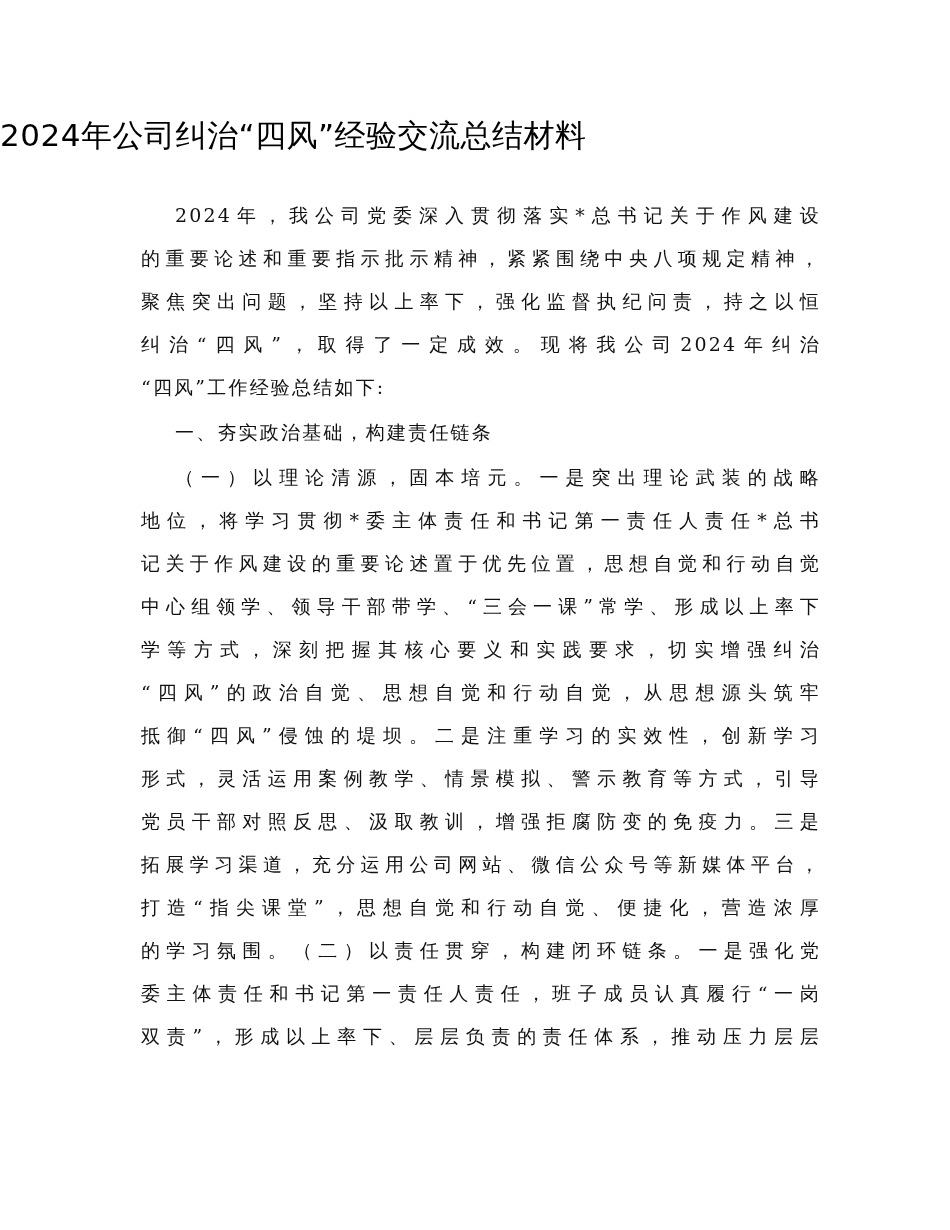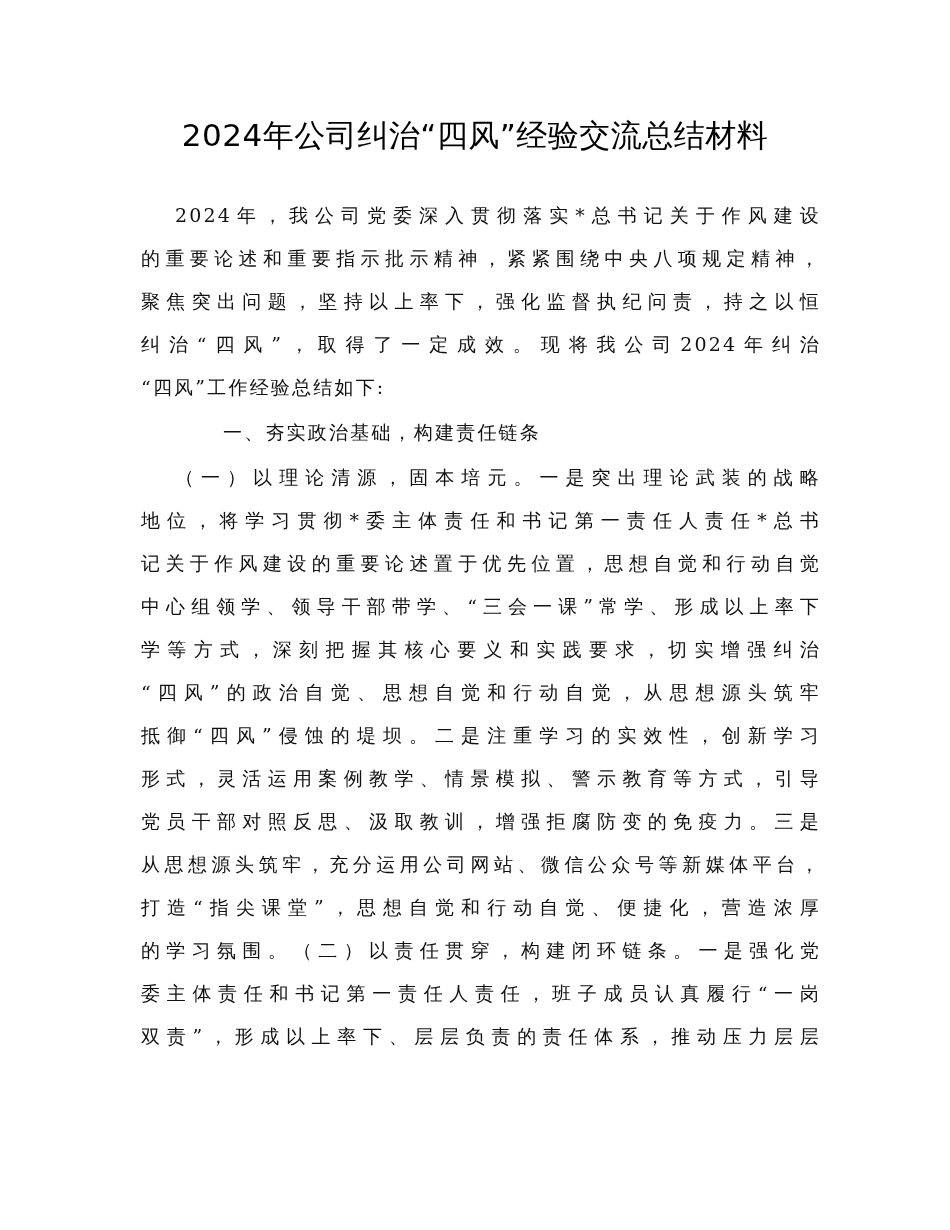--- a/index.html
+++ b/index.html
@@ -20,21 +20,20 @@
       top: 0;
       width: 950px;
       height: 1230px;
       background: #ffffff;
     }
     .title {
       position: absolute;
       left: 0;
       top: 110px;
       width: 950px;
-      text-align: center;
       font-family: "DejaVu Sans", "Liberation Sans", sans-serif;
       font-size: 31px;
       line-height: 50px;
       letter-spacing: 0.5px;
       color: #000;
       white-space: nowrap;
     }
     .body-text {
       position: absolute;
       left: 141px;
@@ -52,21 +51,21 @@
       white-space: nowrap;
       letter-spacing: 2.2px;
     }
     .line.indent { left: 34px; }
     .line.justify {
       width: 680px;
       text-align: justify;
       text-align-last: justify;
     }
     .line.indent.justify { width: 646px; }
-    .line.heading { letter-spacing: 2.2px; margin-left: 48px; }
+    .line.heading { letter-spacing: 2.2px; }
   </style>
 </head>
 <body>
 
 <div class="page">
   <div class="title">2024年公司纠治“四风”经验交流总结材料</div>
 
   <div class="body-text">
 
     <div>
@@ -84,20 +83,20 @@
     <div>
       <div class="line indent justify" style="top:456px">（一）以理论清源，固本培元。一是突出理论武装的战略</div>
       <div class="line justify" style="top:499px">地位，将学习贯彻*委主体责任和书记第一责任人责任*总书</div>
       <div class="line justify" style="top:542px">记关于作风建设的重要论述置于优先位置，思想自觉和行动自觉</div>
       <div class="line justify" style="top:585px">中心组领学、领导干部带学、“三会一课”常学、形成以上率下</div>
       <div class="line justify" style="top:628px">学等方式，深刻把握其核心要义和实践要求，切实增强纠治</div>
       <div class="line justify" style="top:671px">“四风”的政治自觉、思想自觉和行动自觉，从思想源头筑牢</div>
       <div class="line justify" style="top:714px">抵御“四风”侵蚀的堤坝。二是注重学习的实效性，创新学习</div>
       <div class="line justify" style="top:757px">形式，灵活运用案例教学、情景模拟、警示教育等方式，引导</div>
       <div class="line justify" style="top:800px">党员干部对照反思、汲取教训，增强拒腐防变的免疫力。三是</div>
-      <div class="line justify" style="top:843px">从思想源头筑牢，充分运用公司网站、微信公众号等新媒体平台，</div>
+      <div class="line justify" style="top:843px">拓展学习渠道，充分运用公司网站、微信公众号等新媒体平台，</div>
       <div class="line justify" style="top:886px">打造“指尖课堂”，思想自觉和行动自觉、便捷化，营造浓厚</div>
       <div class="line justify" style="top:929px">的学习氛围。（二）以责任贯穿，构建闭环链条。一是强化党</div>
       <div class="line justify" style="top:972px">委主体责任和书记第一责任人责任，班子成员认真履行“一岗</div>
       <div class="line justify" style="top:1015px">双责”，形成以上率下、层层负责的责任体系，推动压力层层</div>
     </div>
   </div>
 </div>
 
 </body></html>

